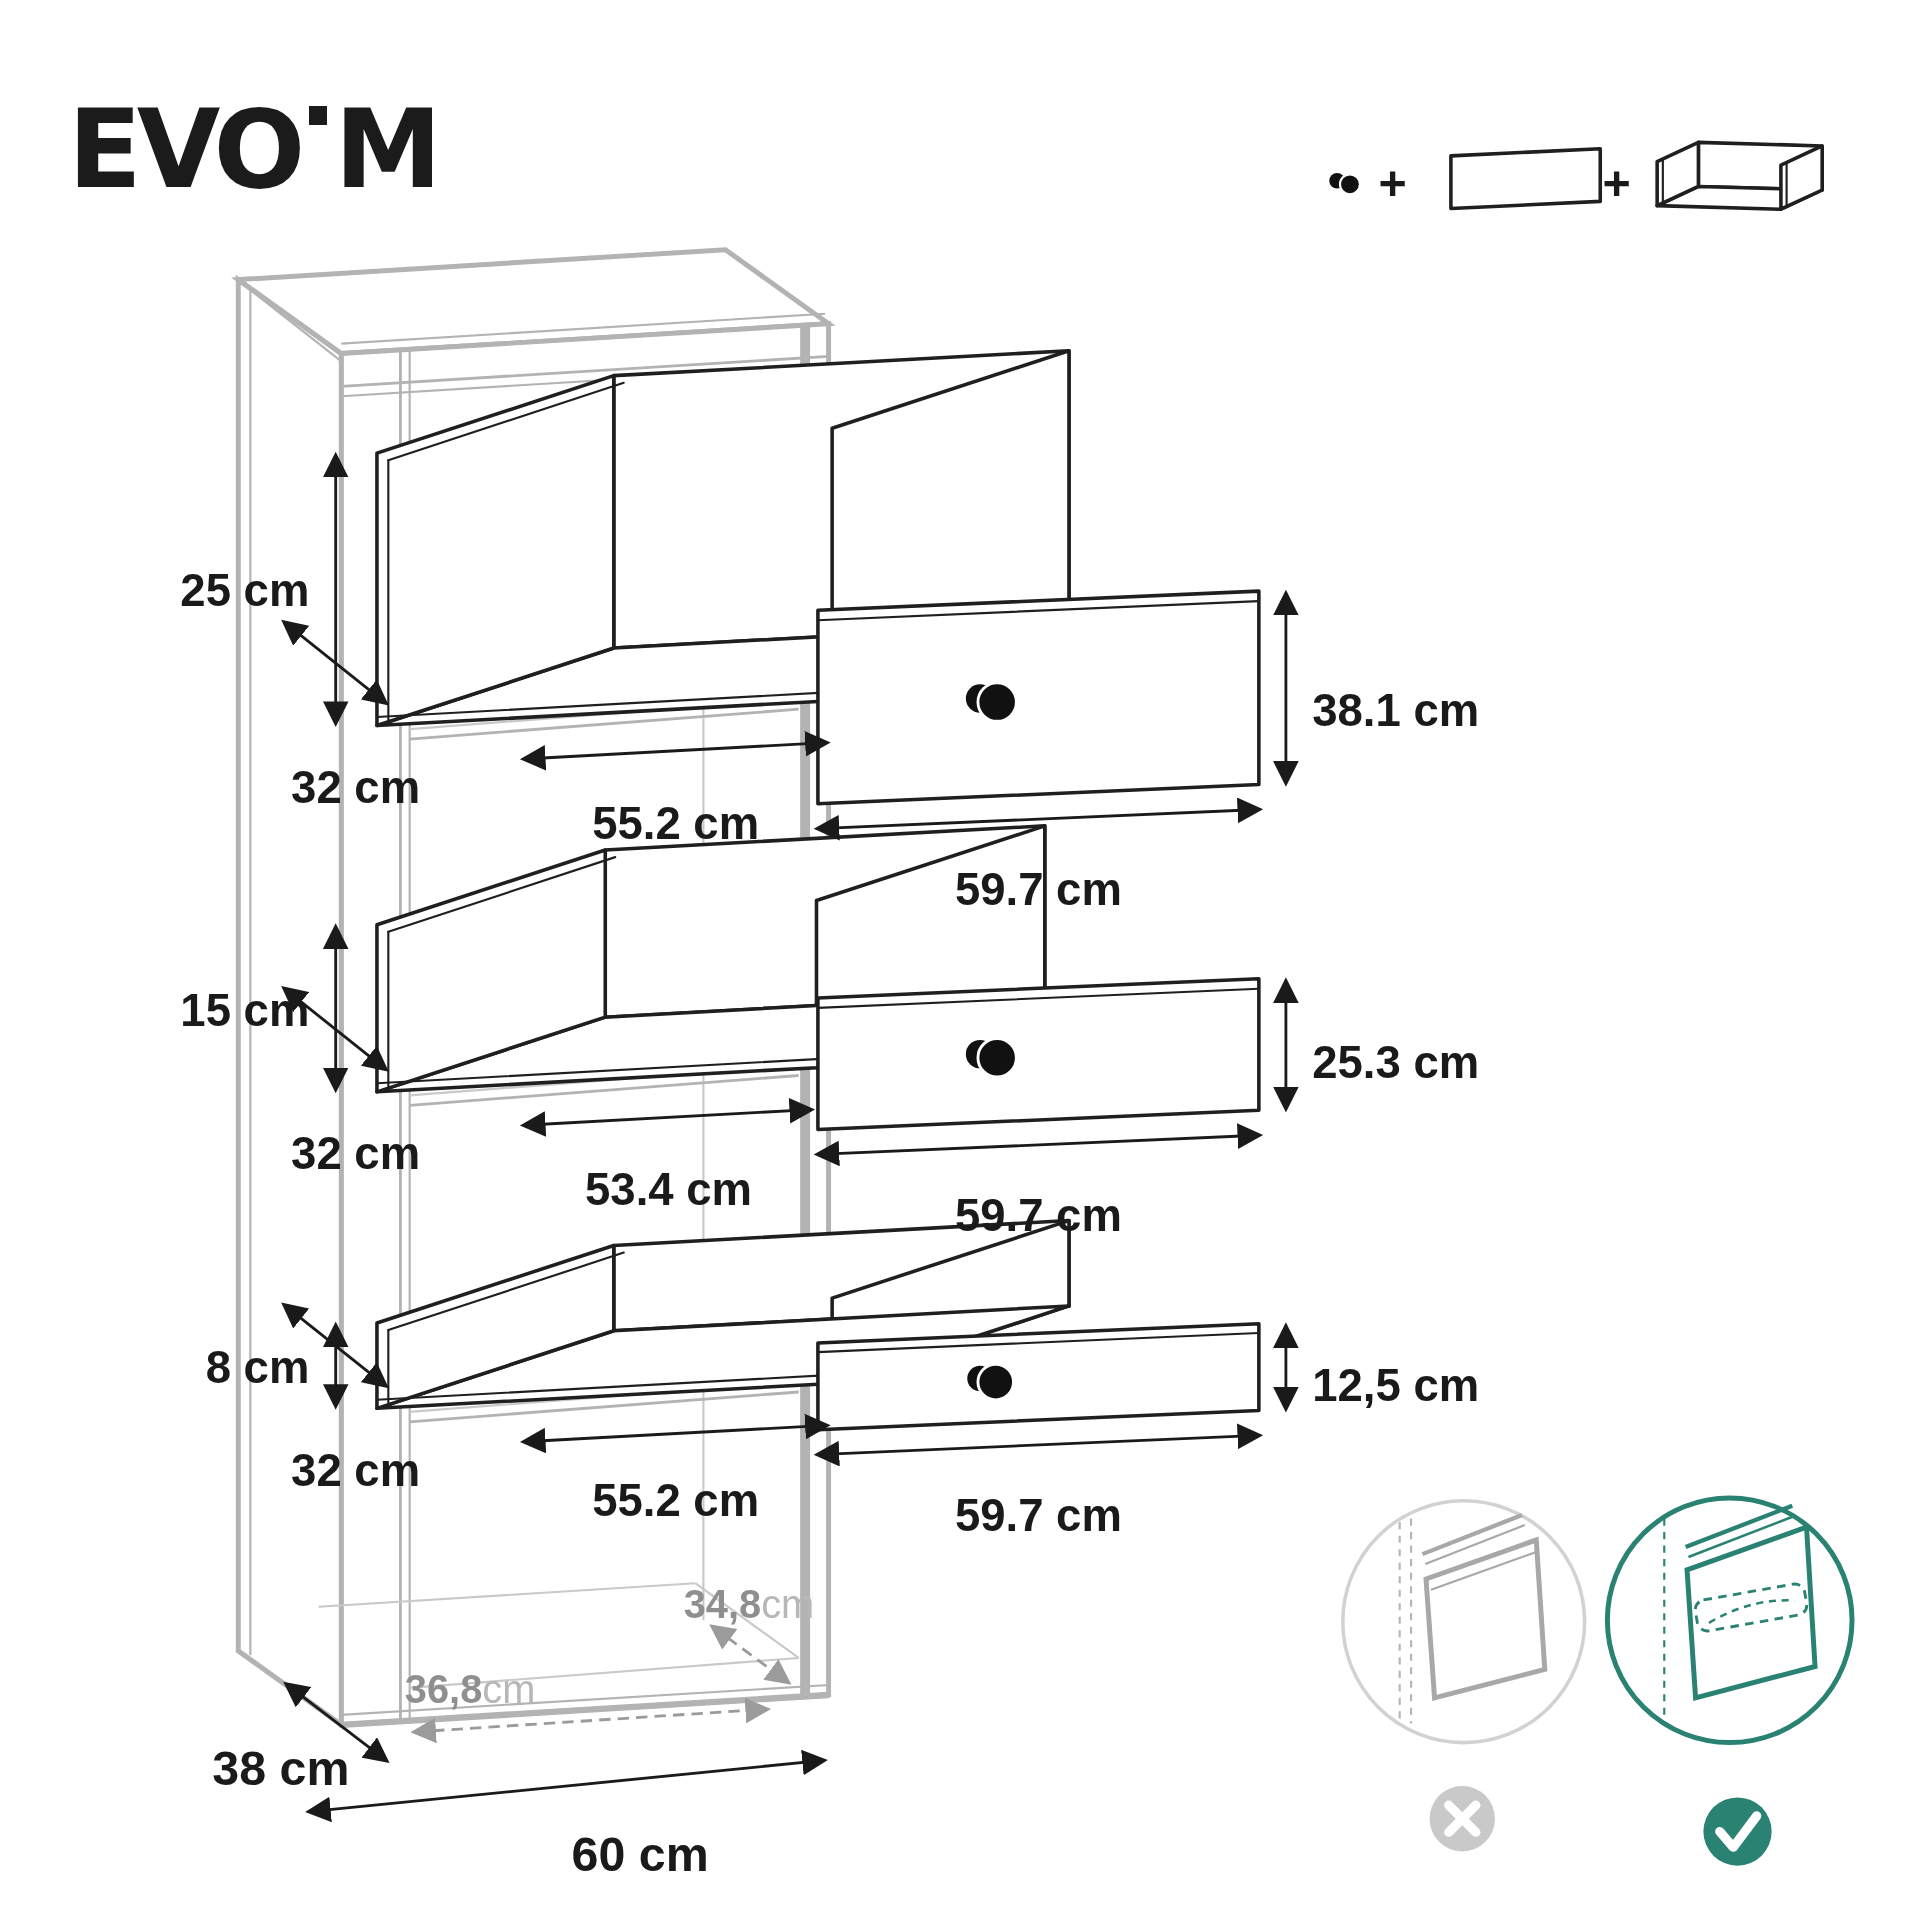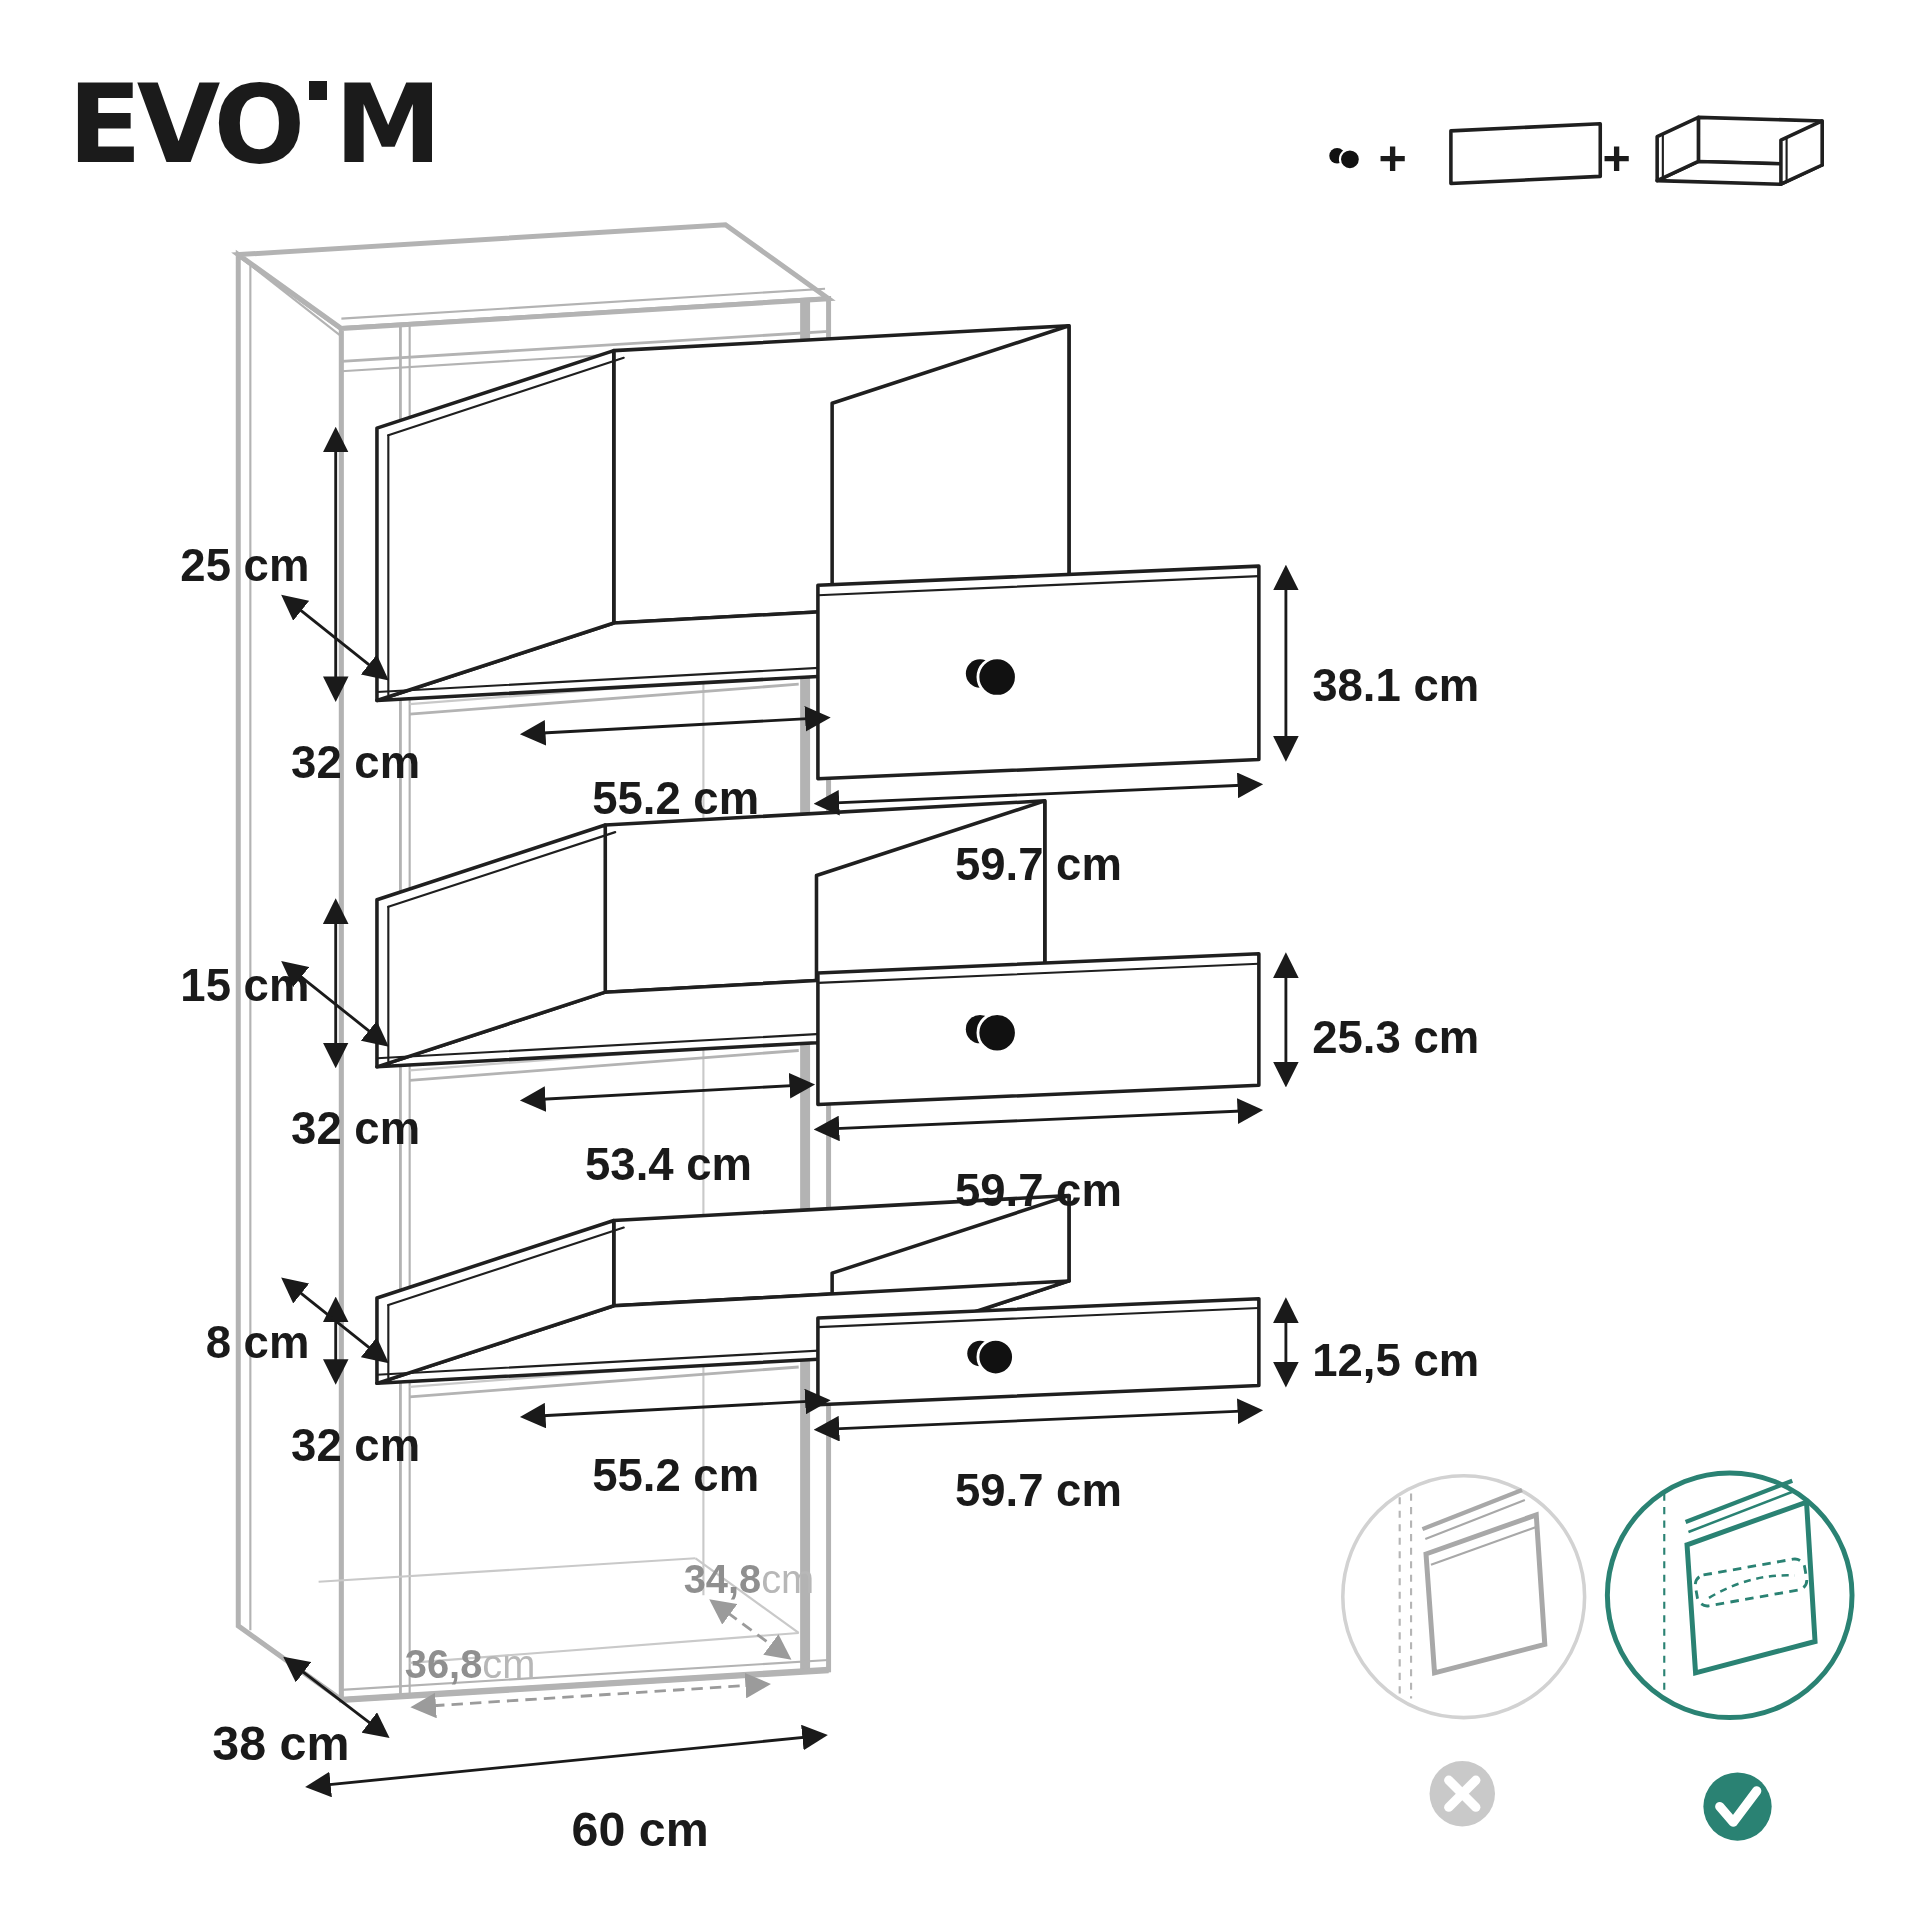--- a/index.html
+++ b/index.html
@@ -1,17 +1,17 @@
 <!DOCTYPE html>
 <html style="font-size:11.4px"><head>
 <meta charset="utf-8">
 <style>
   html,body{margin:0;padding:0;background:#ffffff;}
   body{width:1926px;height:1926px;position:relative;font-family:"Liberation Sans",sans-serif;}
-  #stage{position:absolute;inset:0;}
+  #stage{position:absolute;inset:0;margin-top:25px;}
   svg{position:absolute;left:0;top:0;}
   
   #logo{position:absolute;left:68px;top:71px;display:flex;align-items:flex-start;
         font-weight:900;font-size:108px;line-height:1;color:#1b1b1b;letter-spacing:-5px;
         font-family:"DejaVu Sans","Liberation Sans",sans-serif;}
   #logo .apos{width:18.5px;height:18.5px;background:#1b1b1b;display:inline-block;margin:10px 7.1px 0 8.5px;}
   
   text{fill:#1a1a1a;font-family:"Liberation Sans",sans-serif;}
   .dim{font-size:64px;font-weight:600;}
   .dimBold{font-size:68px;font-weight:800;}

